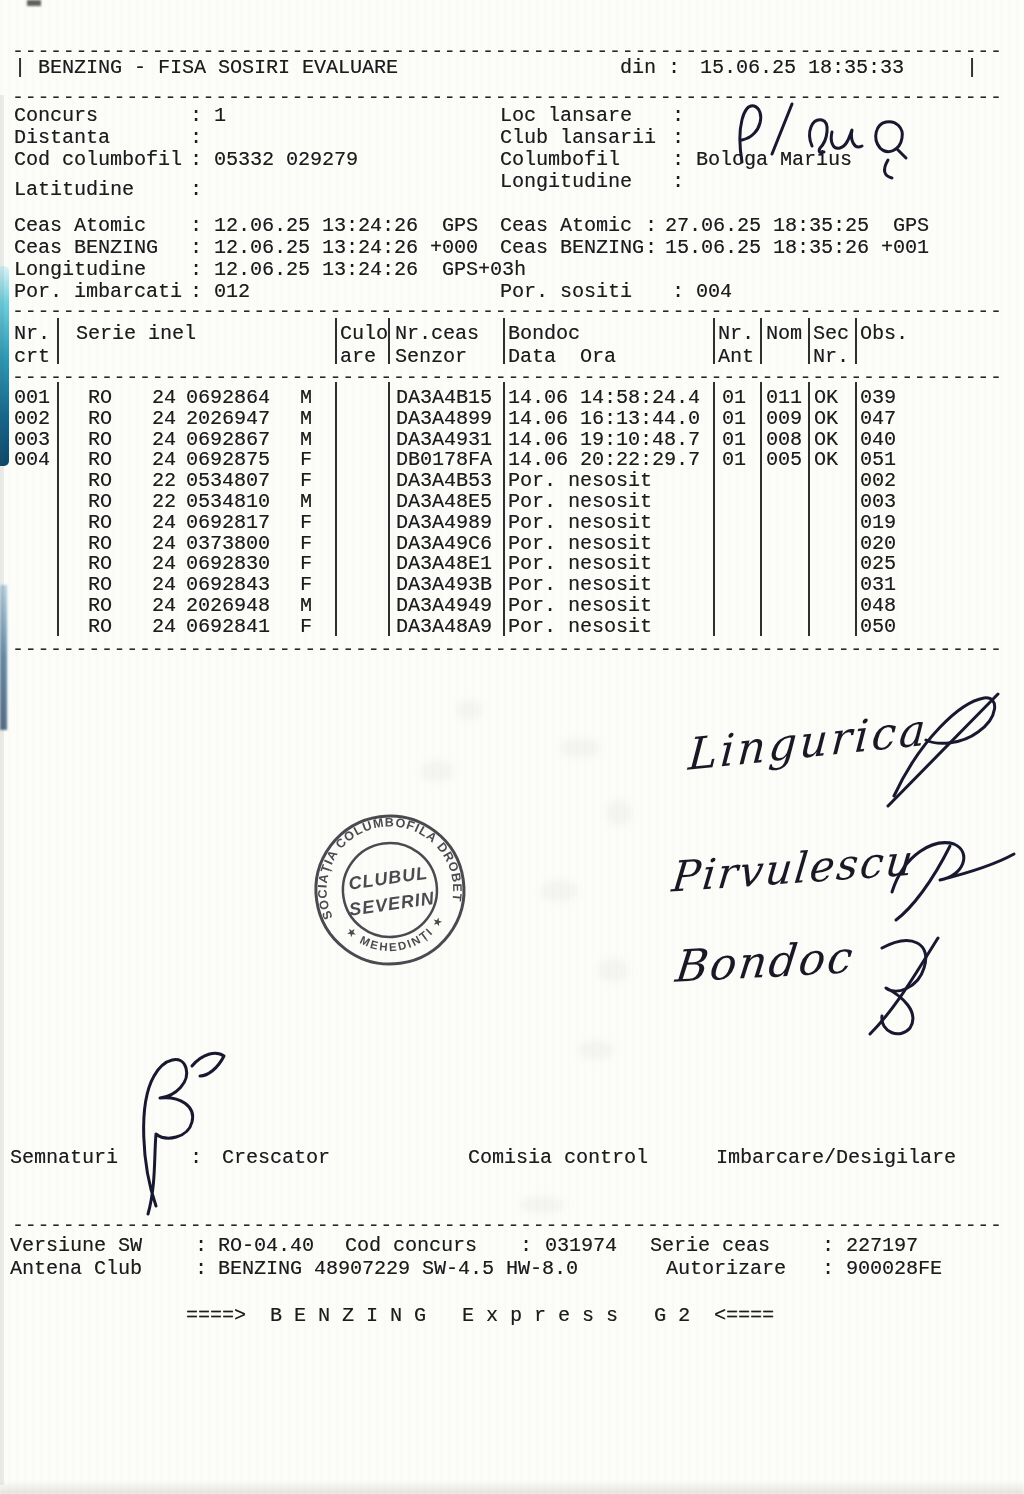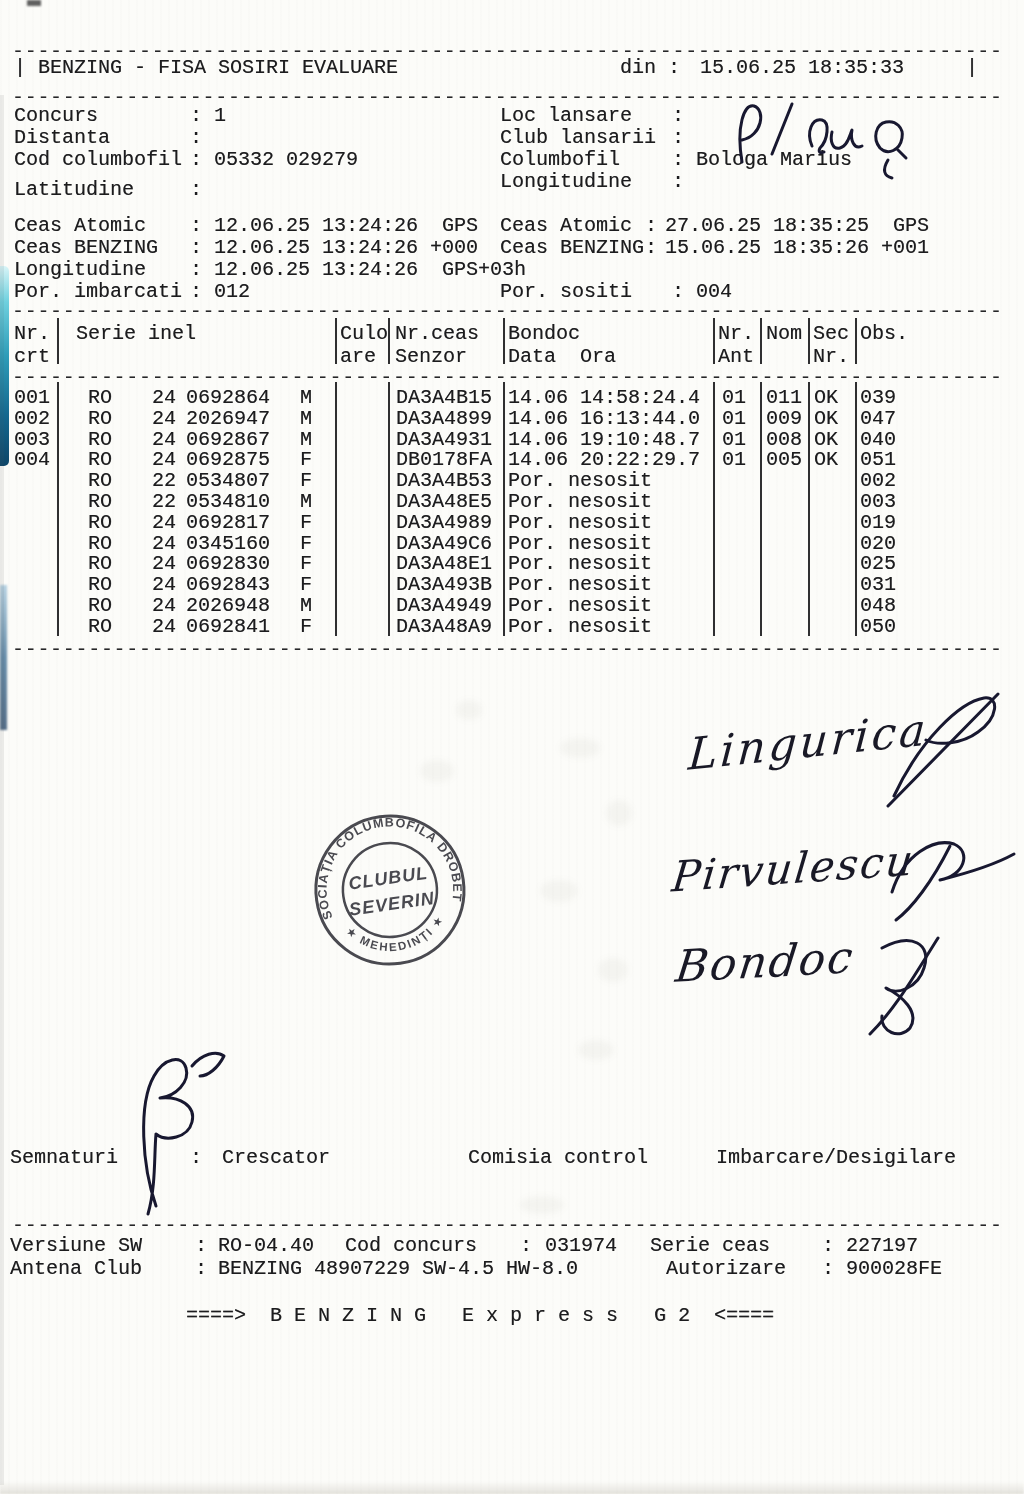--- a/index.html
+++ b/index.html
@@ -326,21 +326,21 @@
         <span class="c-ant"></span>
         <span class="c-nom"></span>
         <span class="c-sec"></span>
         <span class="c-obs">019</span>
       </div>
 
       <div class="trow">
         <span class="c-nr"></span>
         <span class="c-country">RO</span>
         <span class="c-year">24</span>
-        <span class="c-number">0345160</span>
+        <span class="c-number">0373800</span>
         <span class="c-sex">F</span>
         <span class="c-senzor">DA3A49C6</span>
         <span class="c-sosire">Por. nesosit</span>
         <span class="c-ant"></span>
         <span class="c-nom"></span>
         <span class="c-sec"></span>
         <span class="c-obs">020</span>
       </div>
 
       <div class="trow">

